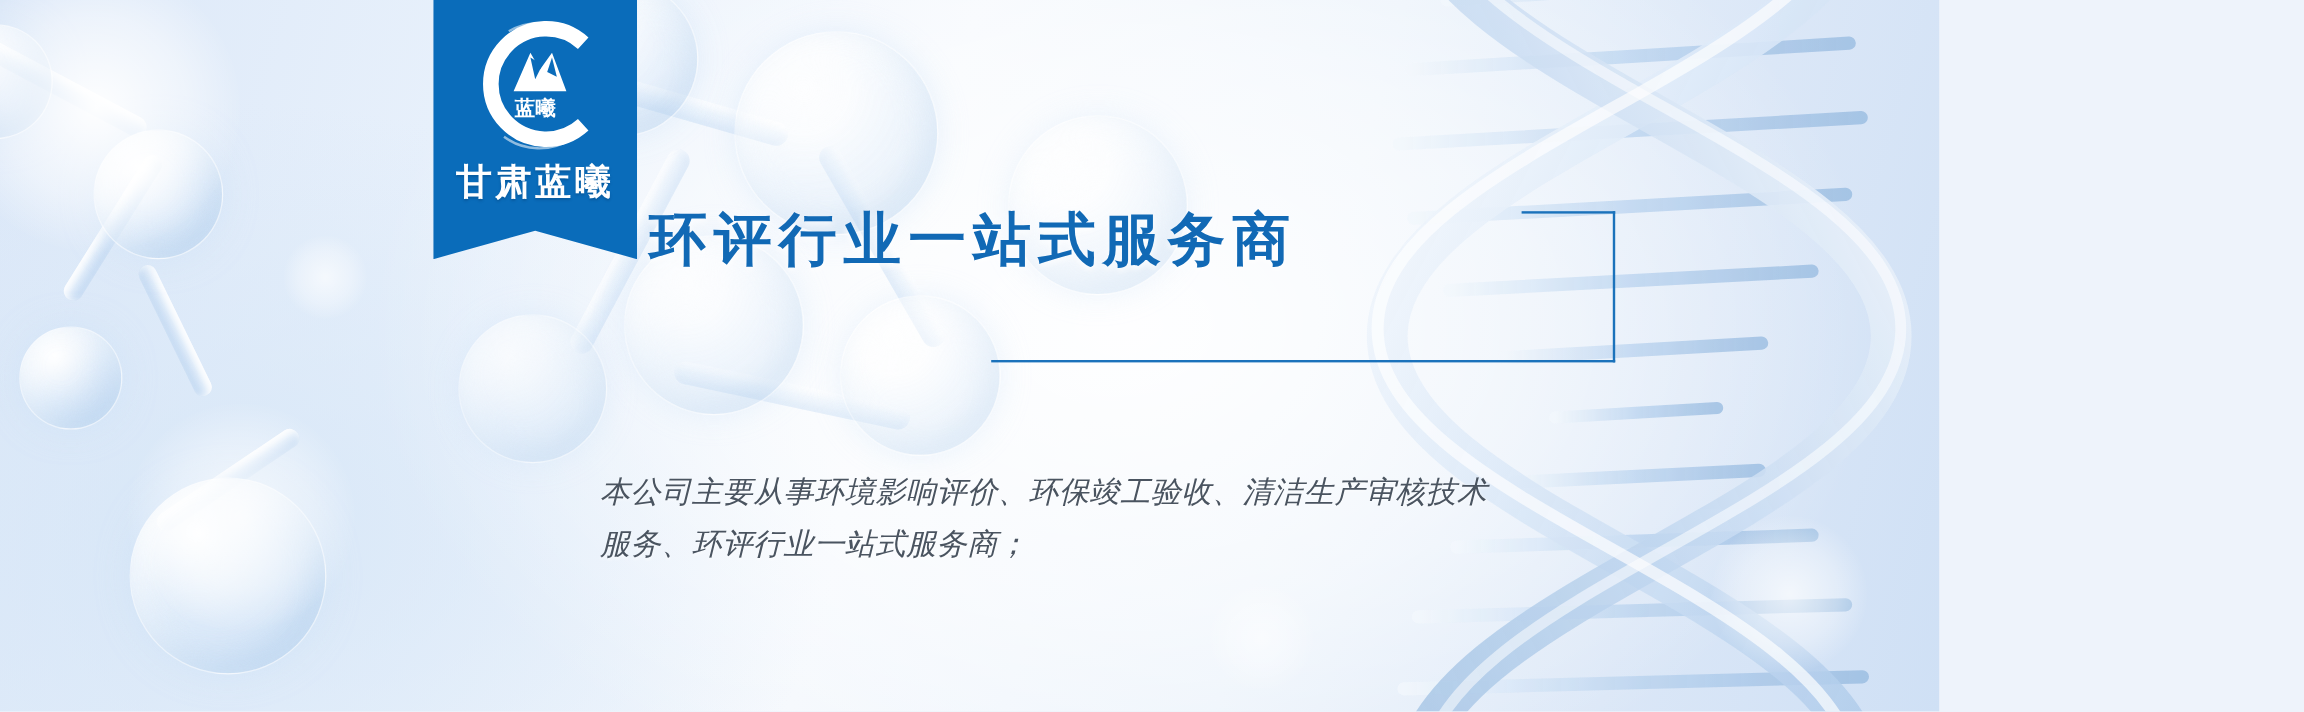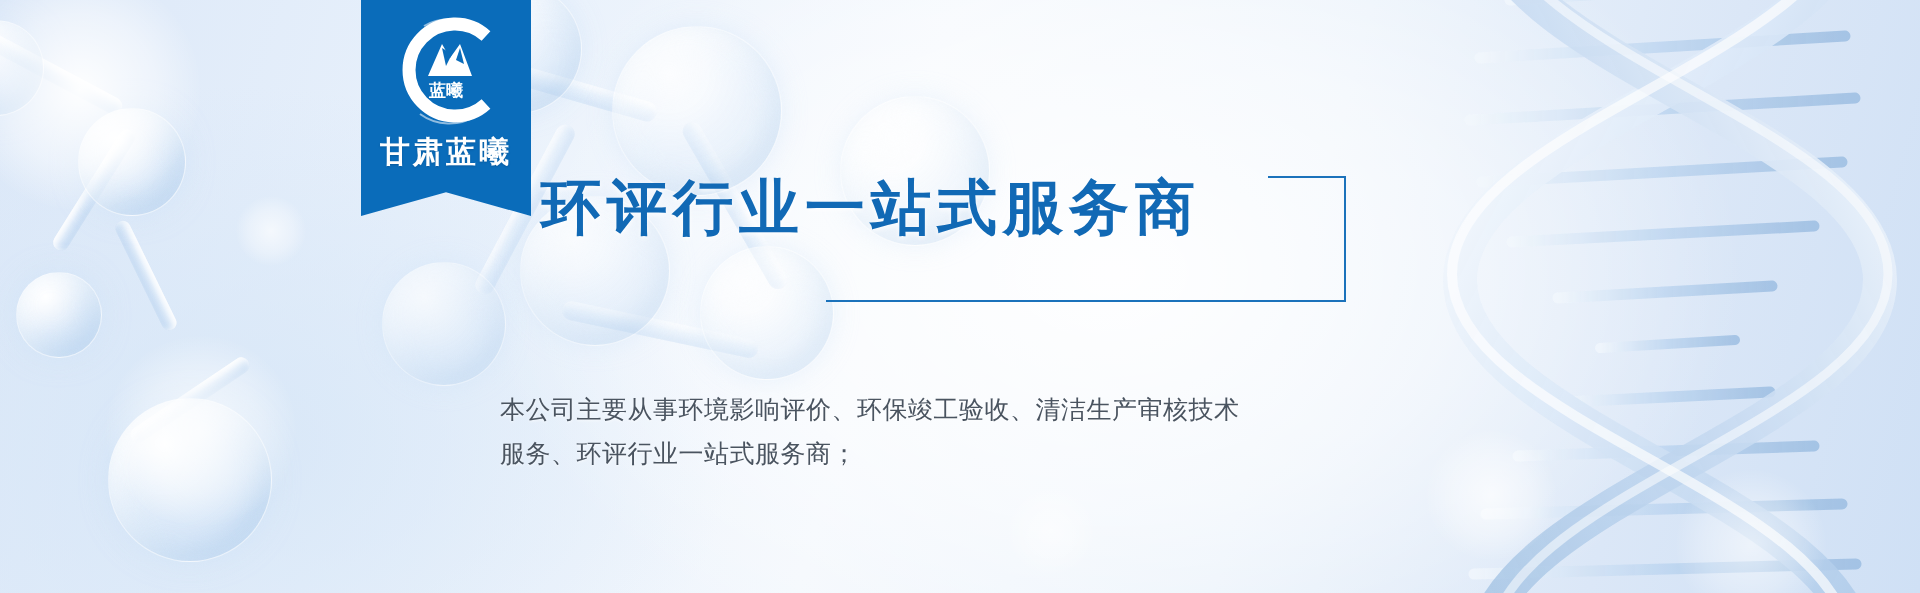--- a/index.html
+++ b/index.html
@@ -5,21 +5,21 @@
   * { margin:0; padding:0; box-sizing:border-box; }
   html,body { width:1920px; height:593px; overflow:hidden; }
   body {
     font-family:"Liberation Sans", sans-serif;
     background:#eef3fb;
   }
 
   
   #banner {
     position:relative;
-    width:1920px; height:593px;
+    width:1616px; height:593px;
     overflow:hidden;
     background:
       radial-gradient(ellipse 900px 620px at 58% 46%, rgba(255,255,255,0.95) 0%, rgba(255,255,255,0.55) 38%, rgba(255,255,255,0) 70%),
       radial-gradient(ellipse 700px 500px at 12% 75%, rgba(214,230,247,0.85) 0%, rgba(214,230,247,0) 72%),
       linear-gradient(105deg, #dce8f8 0%, #e7f0fb 22%, #f4f8fd 46%, #eaf2fb 66%, #dbe7f7 84%, #cfe0f5 100%);
   }
 
   
   .mol { position:absolute; border-radius:50%; pointer-events:none; }
   .mol.ball {
@@ -58,21 +58,21 @@
   #badge-name {
     color:#ffffff; font-size:30px; font-weight:bold; letter-spacing:3px;
     margin-top:6px; white-space:nowrap;
     text-shadow:0 1px 2px rgba(0,40,80,0.25);
     font-family:"DejaVu Sans","Liberation Sans",sans-serif;
   }
 
   
   #headline {
     position:absolute; left:541px; top:168px;
-    font-size:60px; font-weight:bold; color:#1169b5;
+    font-size:48px; font-weight:bold; color:#1169b5;
     letter-spacing:6px; white-space:nowrap;
     font-family:"DejaVu Sans","Liberation Sans",sans-serif;
     text-shadow:0 2px 5px rgba(255,255,255,0.85);
   }
   #subhead {
     position:absolute; left:290px; top:288px;
     font-size:25px; color:#3e4a55; letter-spacing:2.6px; white-space:nowrap;
     font-family:"Liberation Sans", sans-serif;
   }
 
@@ -88,20 +88,21 @@
   #bracket-h {
     position:absolute; left:1268px; top:176px; width:78px; height:2px;
     background:#1b72bb;
   }
 
   #body-copy {
     position:absolute; left:500px; top:388px;
     font-size:25px; line-height:44px; color:#4a5460; letter-spacing:0.5px;
     font-family:"DejaVu Sans","Liberation Sans",sans-serif;
     text-shadow:0 1px 3px rgba(255,255,255,0.8);
+    font-style:italic;
   }
   #body-copy div { white-space:nowrap; }
 </style>
 </head>
 <body>
 
 <div id="banner">
 
   <div>
     <div class="mol bond" style="left:-20px; top:66px; width:150px; height:17px; transform:rotate(28deg);"></div>

